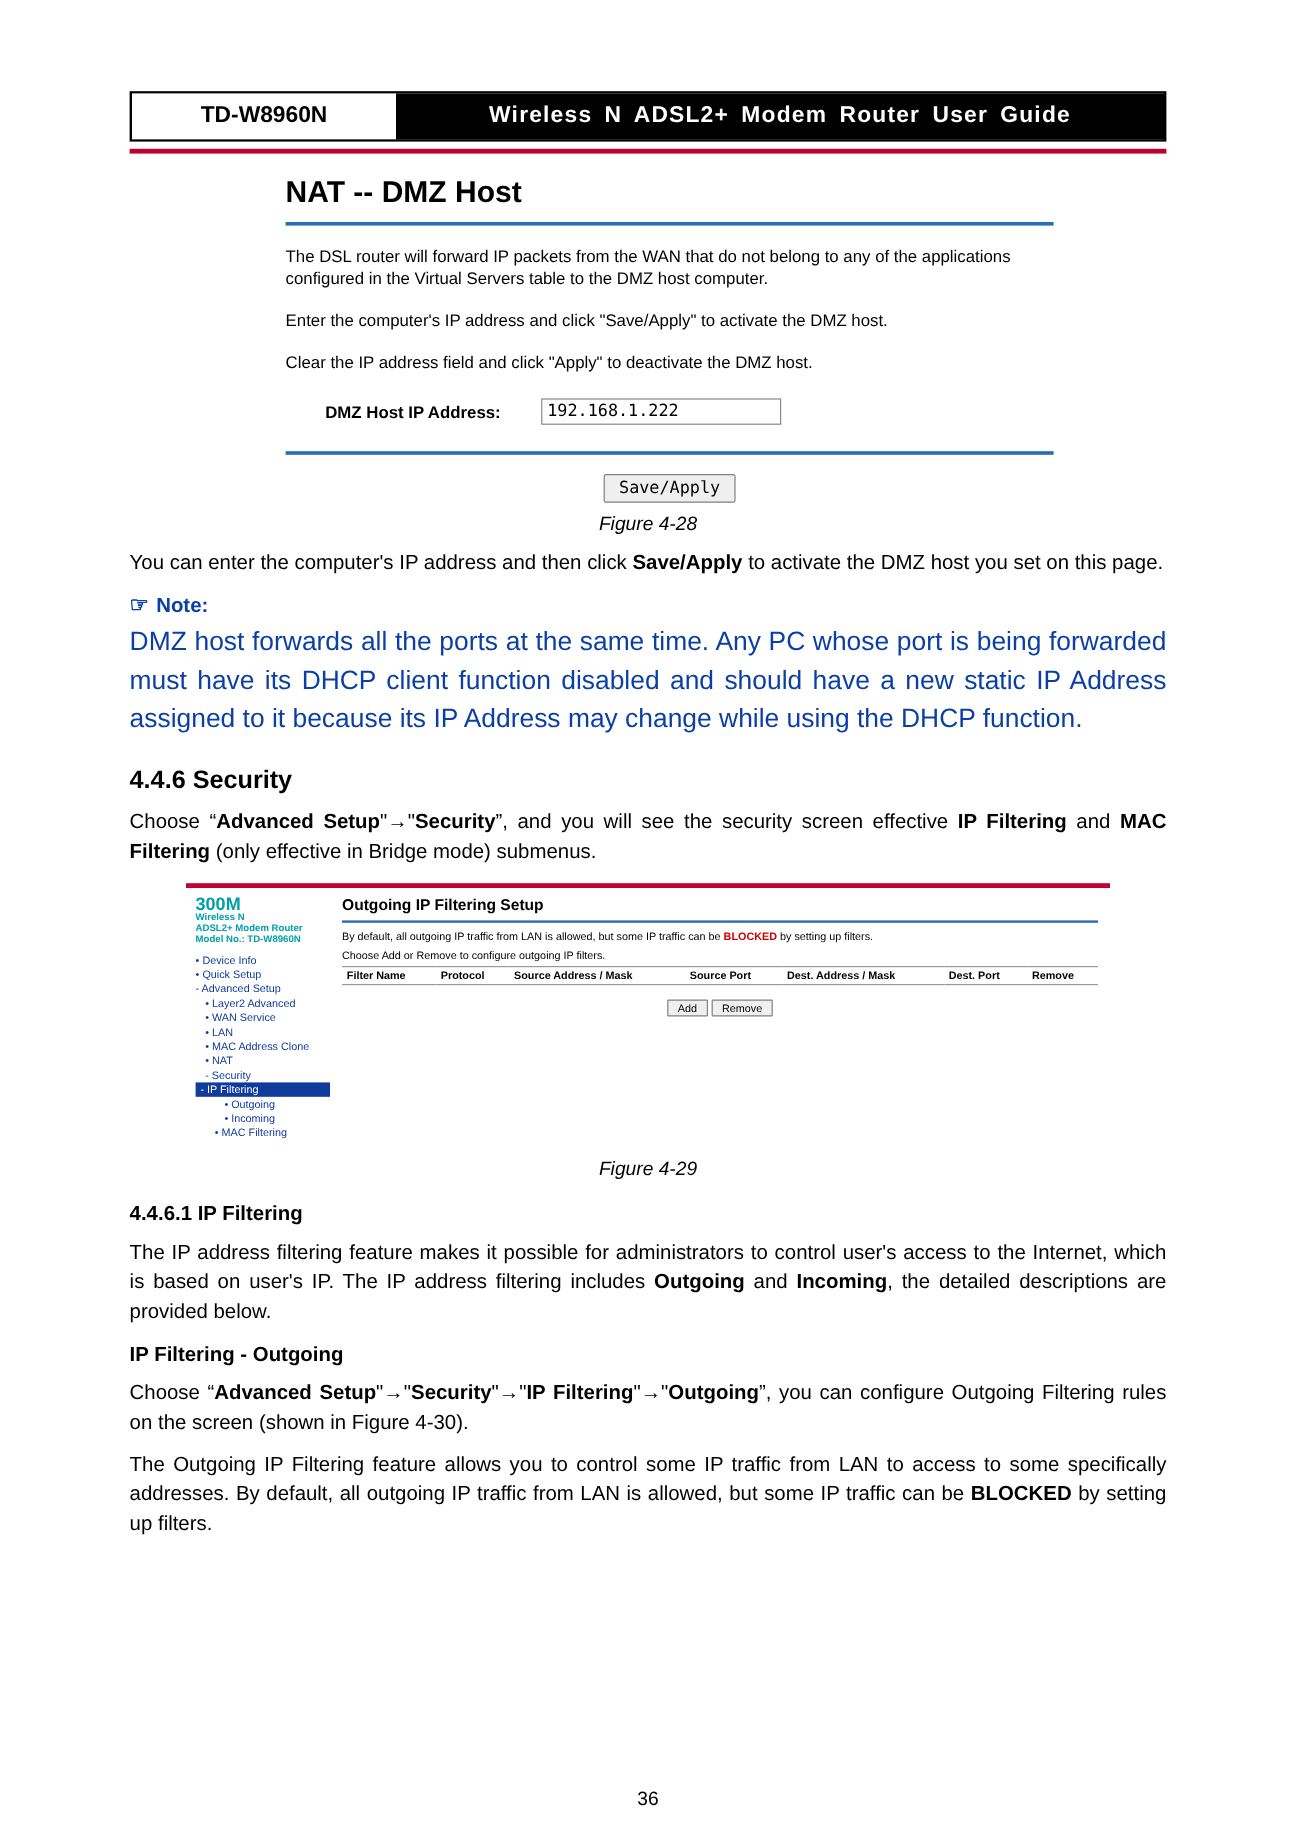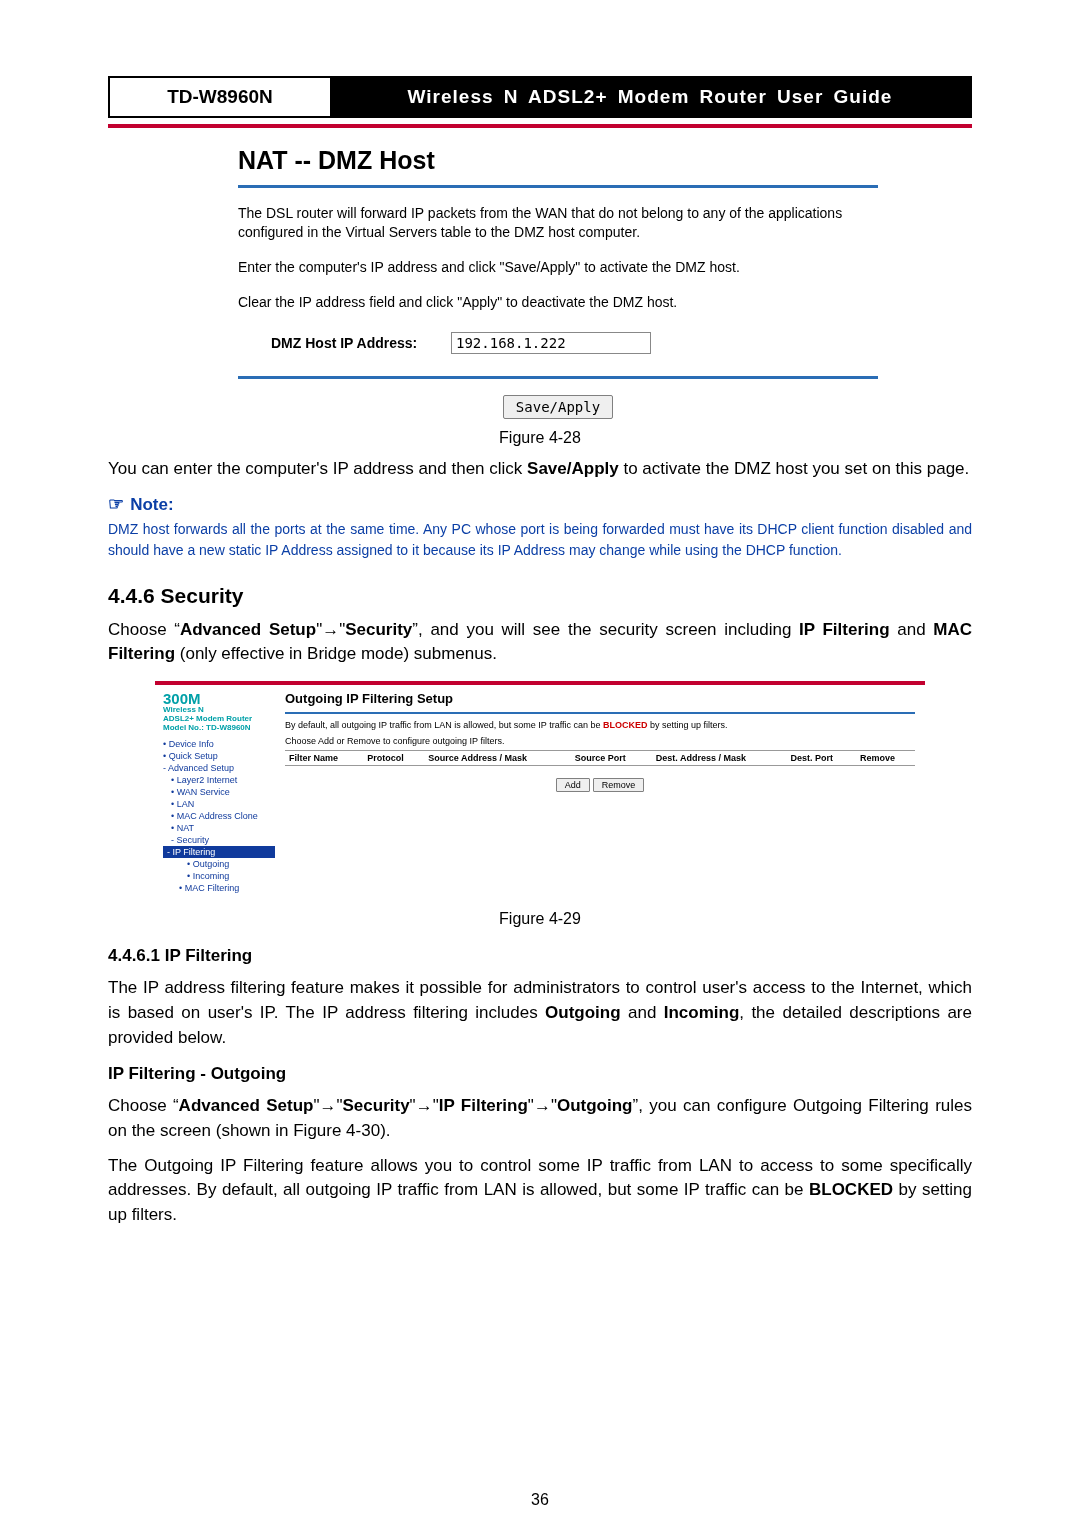--- a/index.html
+++ b/index.html
@@ -96,20 +96,21 @@
     font-family: monospace;
     font-size: 14px;
     padding: 3px 12px;
     background: #efefef;
     border: 1px solid #808080;
     border-radius: 2px;
   }
   .caption {
     font-size: 16px;
     margin-top: 10px;
+    font-style: italic;
   }
 
   
   .body-para {
     font-size: 17px;
     line-height: 1.45;
     margin: 10px 0;
     text-align: justify;
   }
   .subhead {
@@ -122,21 +123,21 @@
     font-weight: bold;
     font-size: 17px;
     margin-top: 12px;
   }
   .note-hand {
     font-size: 18px;
     margin-right: 6px;
   }
   .note-body {
     color: #0b3fa6;
-    font-size: 14px;
+    font-size: 22px;
     line-height: 1.45;
     text-align: justify;
     margin-top: 4px;
   }
   .sec-head {
     font-weight: bold;
     font-size: 21px;
     margin: 24px 0 8px 0;
   }
   .subsubhead {
@@ -268,35 +269,35 @@
     <span>You can enter the computer's IP address and then click </span><b>Save/Apply</b><span> to activate the DMZ host you set on this page.</span>
   </div>
 
   <div class="note-head">
     <span class="note-hand">☞</span><span>Note:</span>
   </div>
   <div class="note-body">DMZ host forwards all the ports at the same time. Any PC whose port is being forwarded must have its DHCP client function disabled and should have a new static IP Address assigned to it because its IP Address may change while using the DHCP function.</div>
 
   <div class="sec-head">4.4.6  Security</div>
   <div class="body-para">
-    <span>Choose “</span><b>Advanced Setup</b>"<span class="arrow">→</span>"<b>Security</b><span>”, and you will see the security screen including </span><b>IP Filtering</b><span> and </span><b>MAC Filtering</b><span> (only effective in Bridge mode) submenus.</span>
+    <span>Choose “</span><b>Advanced Setup</b>"<span class="arrow">→</span>"<b>Security</b><span>”, and you will see the security screen effective </span><b>IP Filtering</b><span> and </span><b>MAC Filtering</b><span> (only effective in Bridge mode) submenus.</span>
   </div>
 
   <div class="fig29">
     <div class="fig29-inner">
       <div class="fig29-side">
         <div class="brand300">300M</div>
         <div class="brandline">Wireless N</div>
         <div class="brandline">ADSL2+ Modem Router</div>
         <div class="brandline" style="margin-bottom:6px;">Model No.: TD-W8960N</div>
         <div id="sidelinks">
             <span class="sidelink ">• Device Info</span>
             <span class="sidelink ">• Quick Setup</span>
             <span class="sidelink ">- Advanced Setup</span>
-            <span class="sidelink indent1">• Layer2 Internet</span>
+            <span class="sidelink indent1">• Layer2 Advanced</span>
             <span class="sidelink indent1">• WAN Service</span>
             <span class="sidelink indent1">• LAN</span>
             <span class="sidelink indent1">• MAC Address Clone</span>
             <span class="sidelink indent1">• NAT</span>
             <span class="sidelink indent1">- Security</span>
             <span class="sidelink indent2 sel">- IP Filtering</span>
             <span class="sidelink indent3">• Outgoing</span>
             <span class="sidelink indent3">• Incoming</span>
             <span class="sidelink indent2">• MAC Filtering</span>
           </div>

